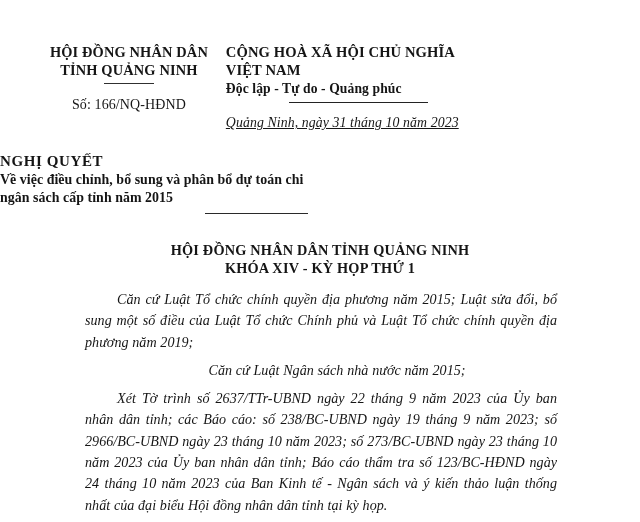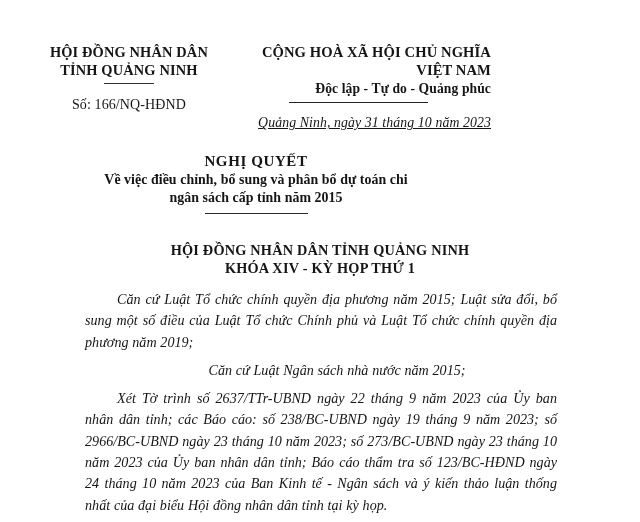--- a/index.html
+++ b/index.html
@@ -33,21 +33,21 @@
     margin-left: 8px;
   }
   .header-left {
     width: 270px;
     text-align: center;
     padding-left: 20px;
     box-sizing: border-box;
   }
   .header-right {
     width: 370px;
-    text-align: right;
+    text-align: left;
     padding-right: 28px;
     box-sizing: border-box;
   }
   .org-name {
     font-weight: bold;
     font-size: 14.4px;
     line-height: 17.5px;
     letter-spacing: 0.15px;
     white-space: pre-line;
   }
@@ -86,21 +86,21 @@
     letter-spacing: 0.1px;
     text-decoration: underline;
   }
 
   
   .title-block {
     position: absolute;
     top: 152px;
     left: 0;
     width: 512px;
-    text-align: center;
+    text-align: left;
   }
   .doc-type {
     font-weight: bold;
     font-size: 15px;
     line-height: 18px;
     letter-spacing: 0.6px;
   }
   .doc-subject {
     font-weight: bold;
     font-size: 13.9px;

